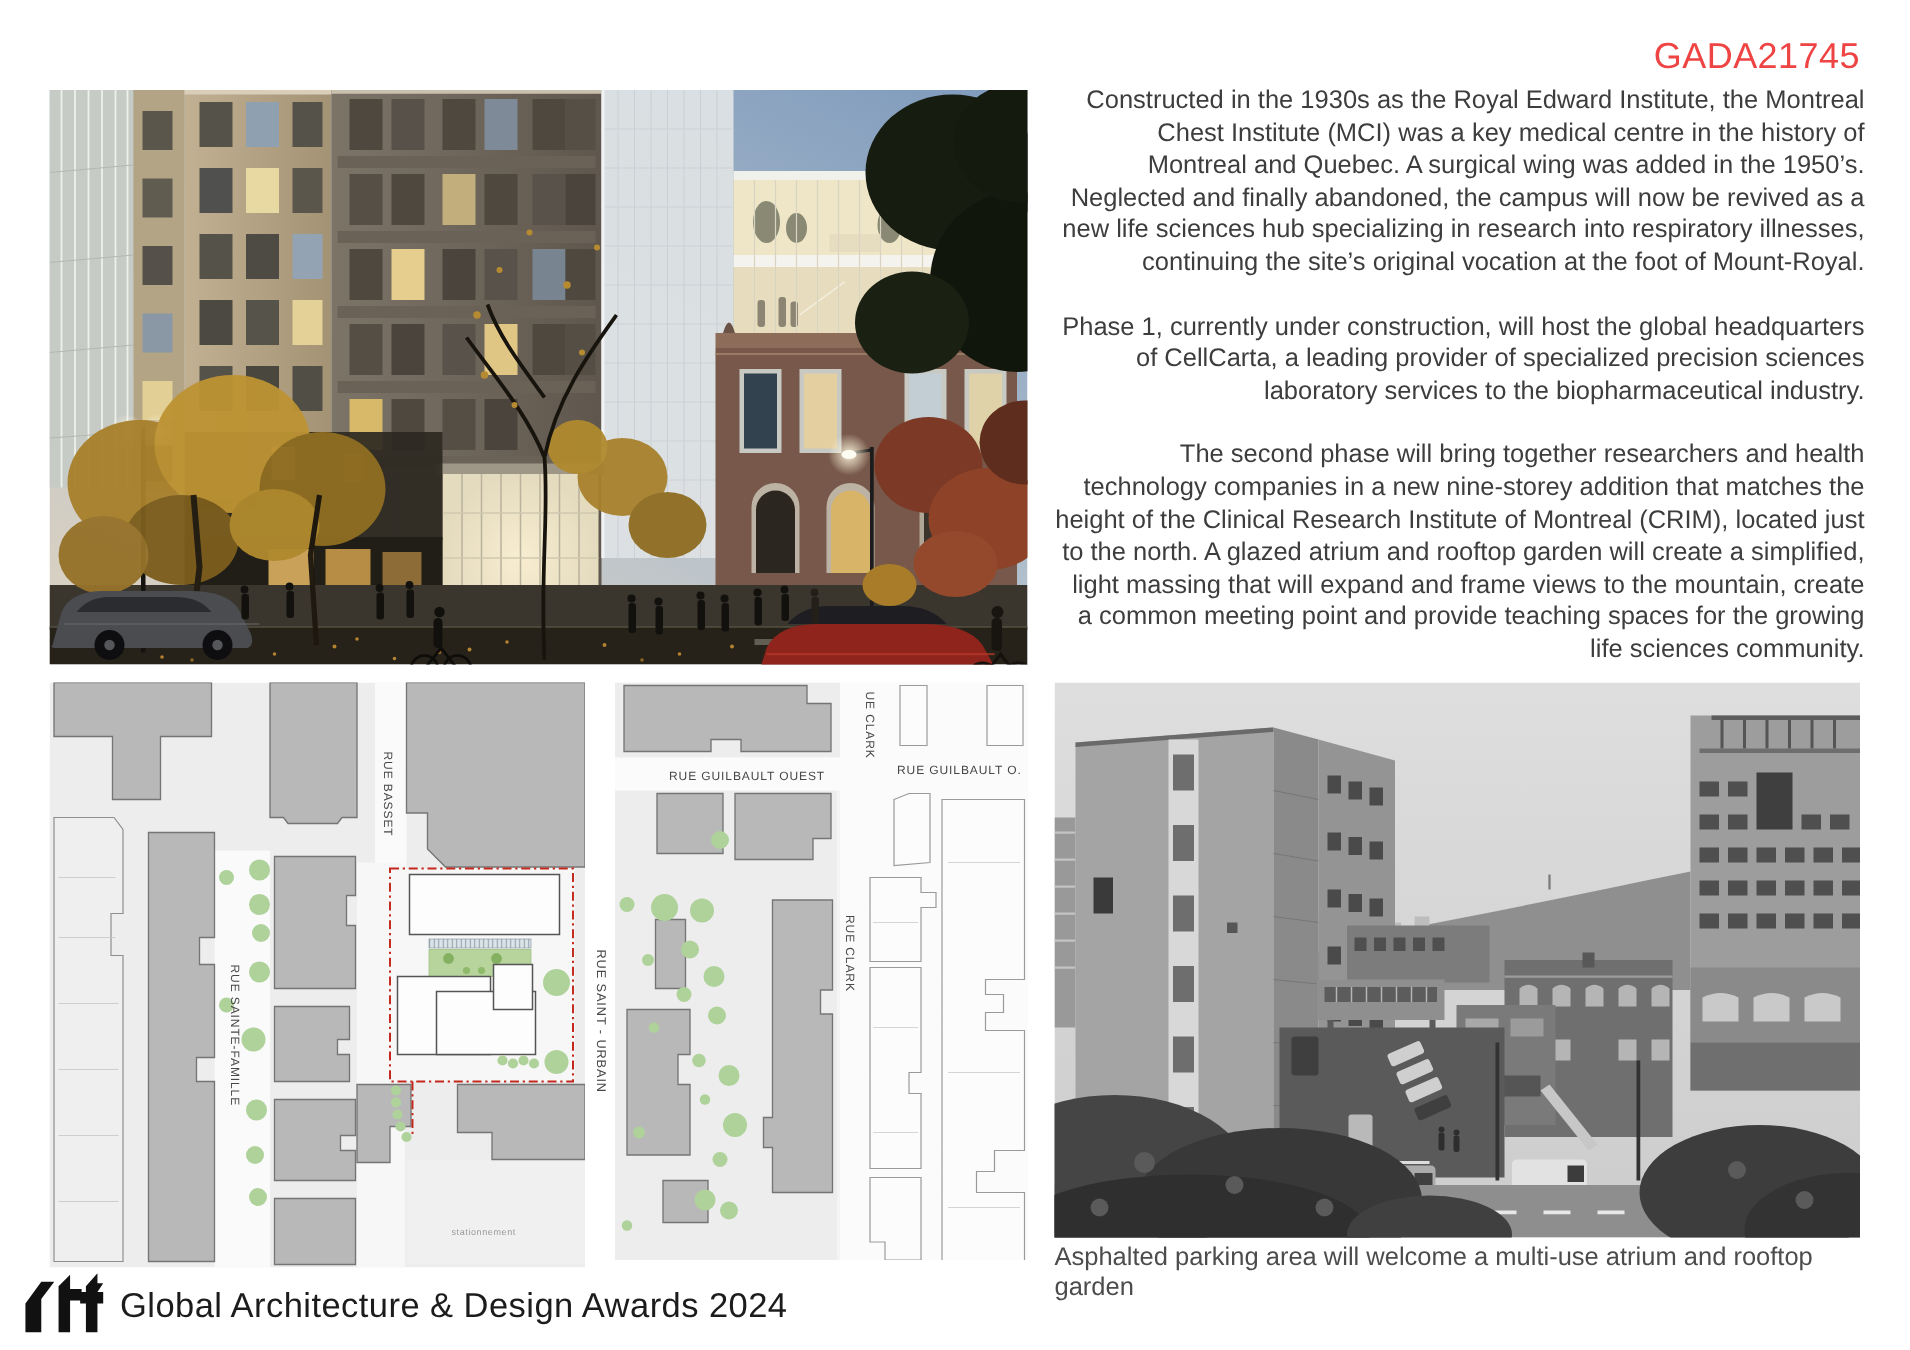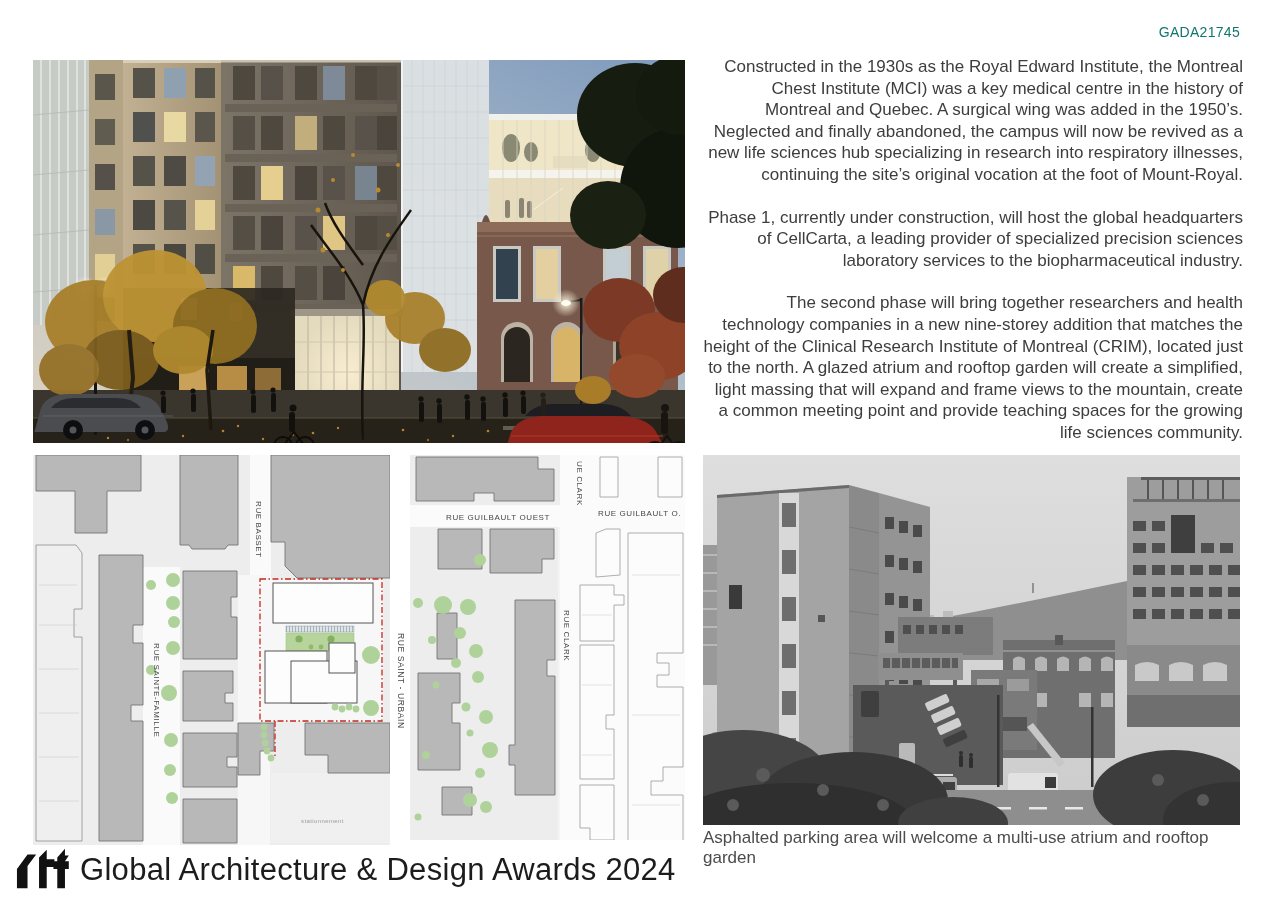--- a/index.html
+++ b/index.html
@@ -1,34 +1,34 @@
 <!DOCTYPE html>
 <html><head>
 <meta charset="utf-8">
 <style>
   html,body{margin:0;padding:0;}
   body{
     width:1273px;height:900px;position:relative;background:#ffffff;
     font-family:"Liberation Sans", sans-serif;color:#3d3d3d;overflow:hidden;
   }
   .abs{position:absolute;}
-  #gada-code{top:24px;right:33px;font-size:14px;color:#0f766e;letter-spacing:.3px;}
+  #gada-code{top:24px;right:33px;font-size:24px;color:#ef4444;letter-spacing:.3px;}
   #render-wrap{left:33px;top:60px;width:652px;height:383px;}
   #text-col{left:703px;top:56px;width:540px;font-size:17px;line-height:21.6px;color:#3d3d3d;}
   #text-col p{margin:0 0 21px 0;text-align:right;}
   #plan-left-wrap{left:33px;top:455px;width:357px;height:390px;}
   #plan-right-wrap{left:410px;top:455px;width:275px;height:385px;}
   #rue-saint-urbain-gap{
     left:390px;top:633px;width:16px;height:100px;
     writing-mode:vertical-rl;font-size:8.5px;color:#474747;letter-spacing:.6px;white-space:nowrap;
   }
   #bw-wrap{left:703px;top:455px;width:537px;height:370px;}
   #photo-caption{left:703px;top:828px;width:537px;font-size:17px;color:#4c4c4c;}
   #footer{left:10px;top:842px;height:52px;display:flex;align-items:center;}
-  #footer-title{font-size:31px;color:#1c1c1c;letter-spacing:.3px;margin-left:10px;margin-top:4px;}
+  #footer-title{font-size:23px;color:#1c1c1c;letter-spacing:.3px;margin-left:10px;margin-top:4px;}
   svg{display:block;}
   .plan-label{font-family:"Liberation Sans",sans-serif;font-size:8px;fill:#474747;letter-spacing:.6px;}
   .plan-label-sm{font-family:"Liberation Sans",sans-serif;font-size:6px;fill:#9a9a9a;letter-spacing:.4px;}
 </style>
 </head>
 <body>
 
 <div class="abs" id="gada-code">GADA21745</div>
 
 <div class="abs" id="render-wrap">

